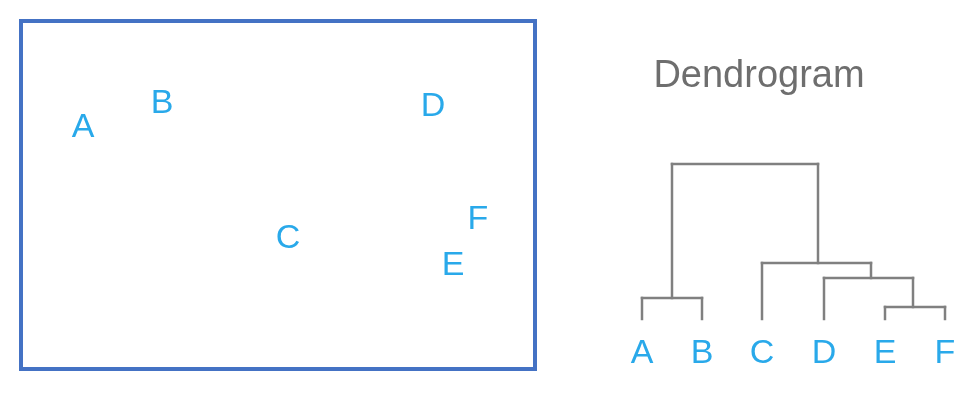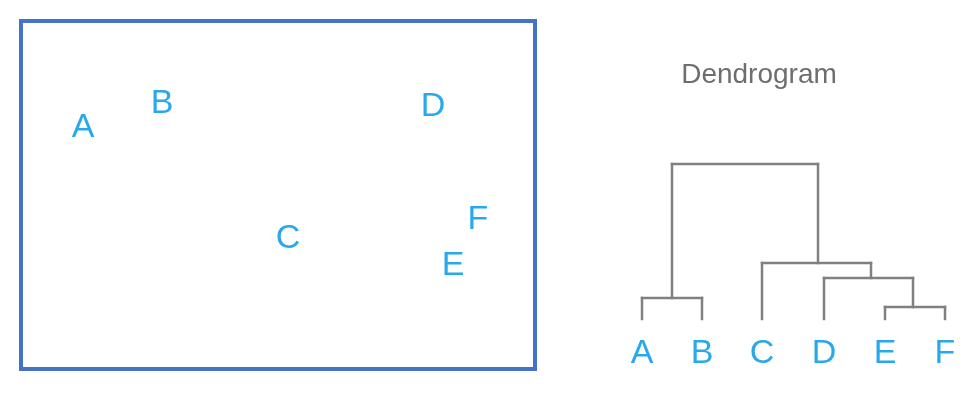--- a/index.html
+++ b/index.html
@@ -35,21 +35,21 @@
     font-size: 34px;
     line-height: 1;
     color: var(--letters, #29A9EA);
     white-space: nowrap;
   }
   .dendro-title {
     position: absolute;
     left: 759px;
     top: 74px;
     transform: translate(-50%, -50%);
-    font-size: 28px;
+    font-size: 38px;
     line-height: 1;
     color: var(--title, #6E6E6E);
     white-space: nowrap;
   }
   svg.dendro line {
     stroke: var(--lines, #808080);
     stroke-width: 2.5;
     stroke-linecap: square;
   }
 </style>

